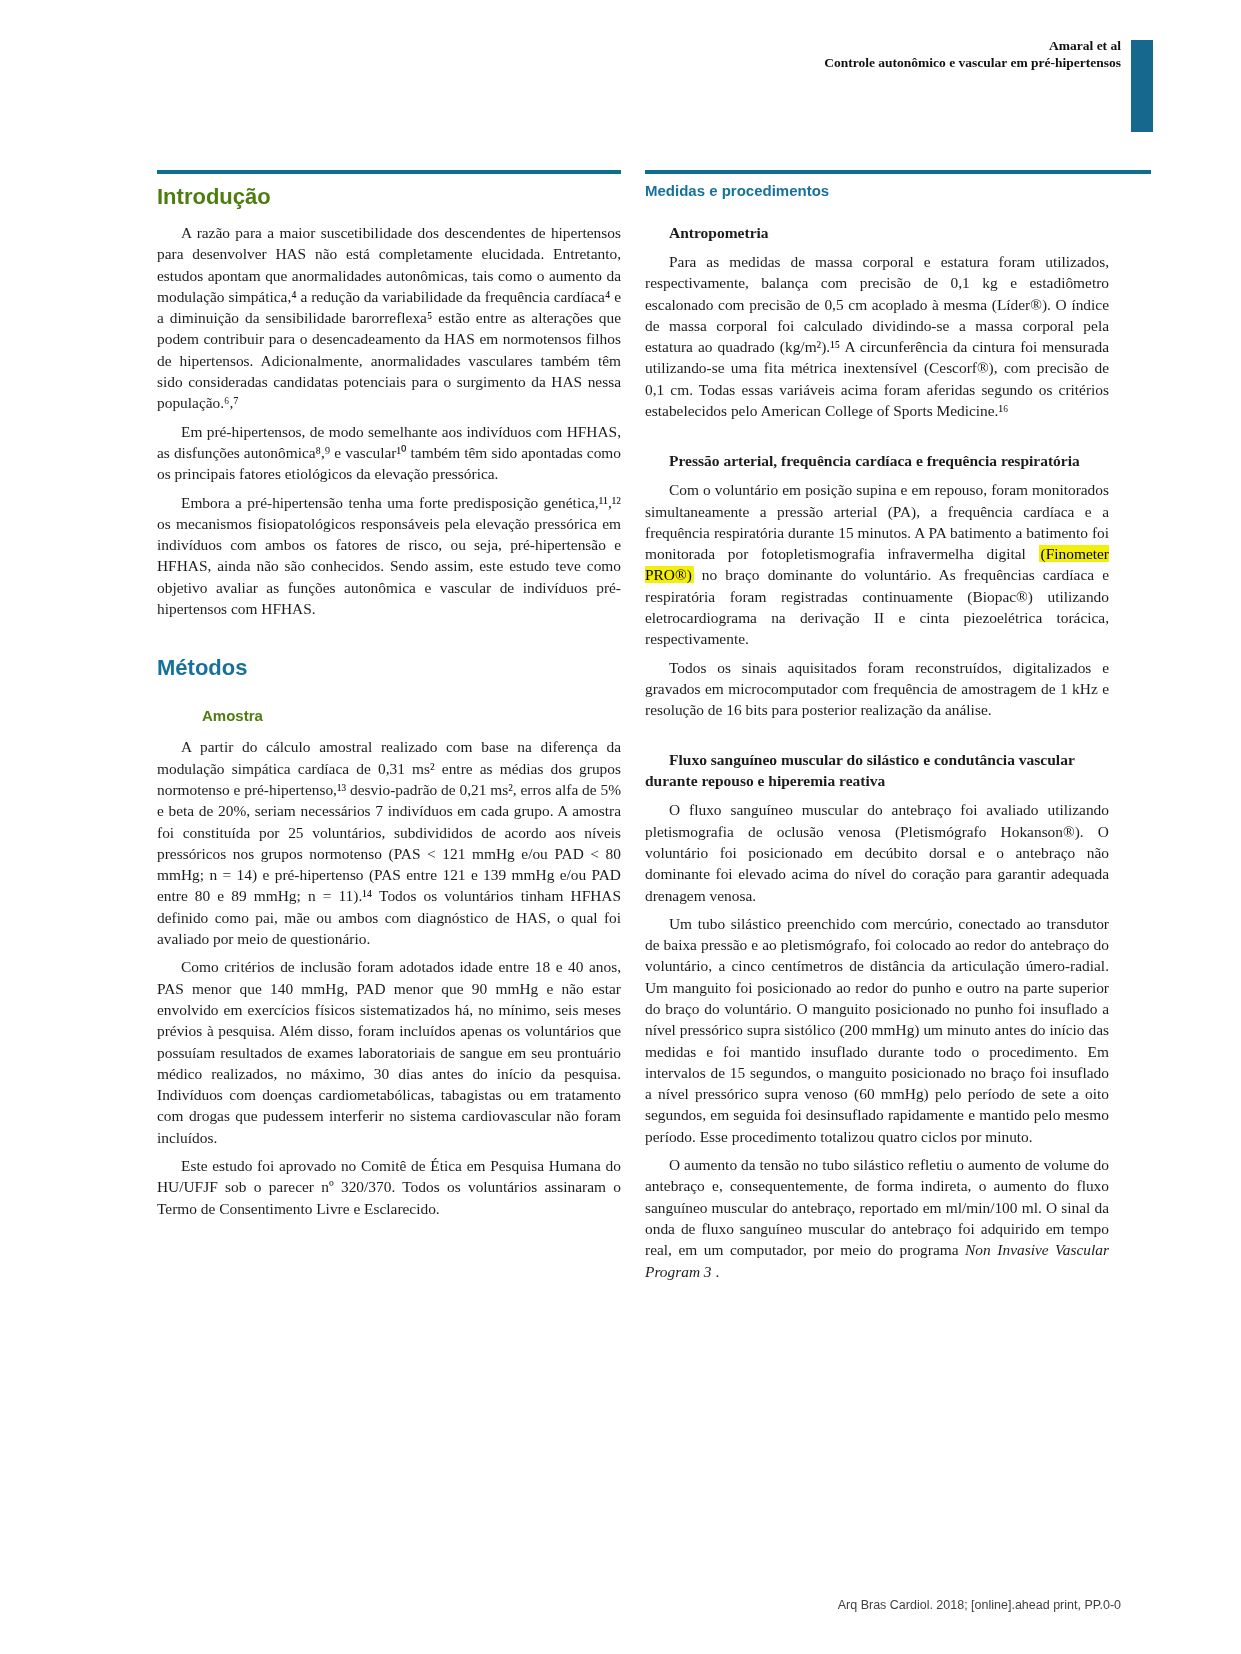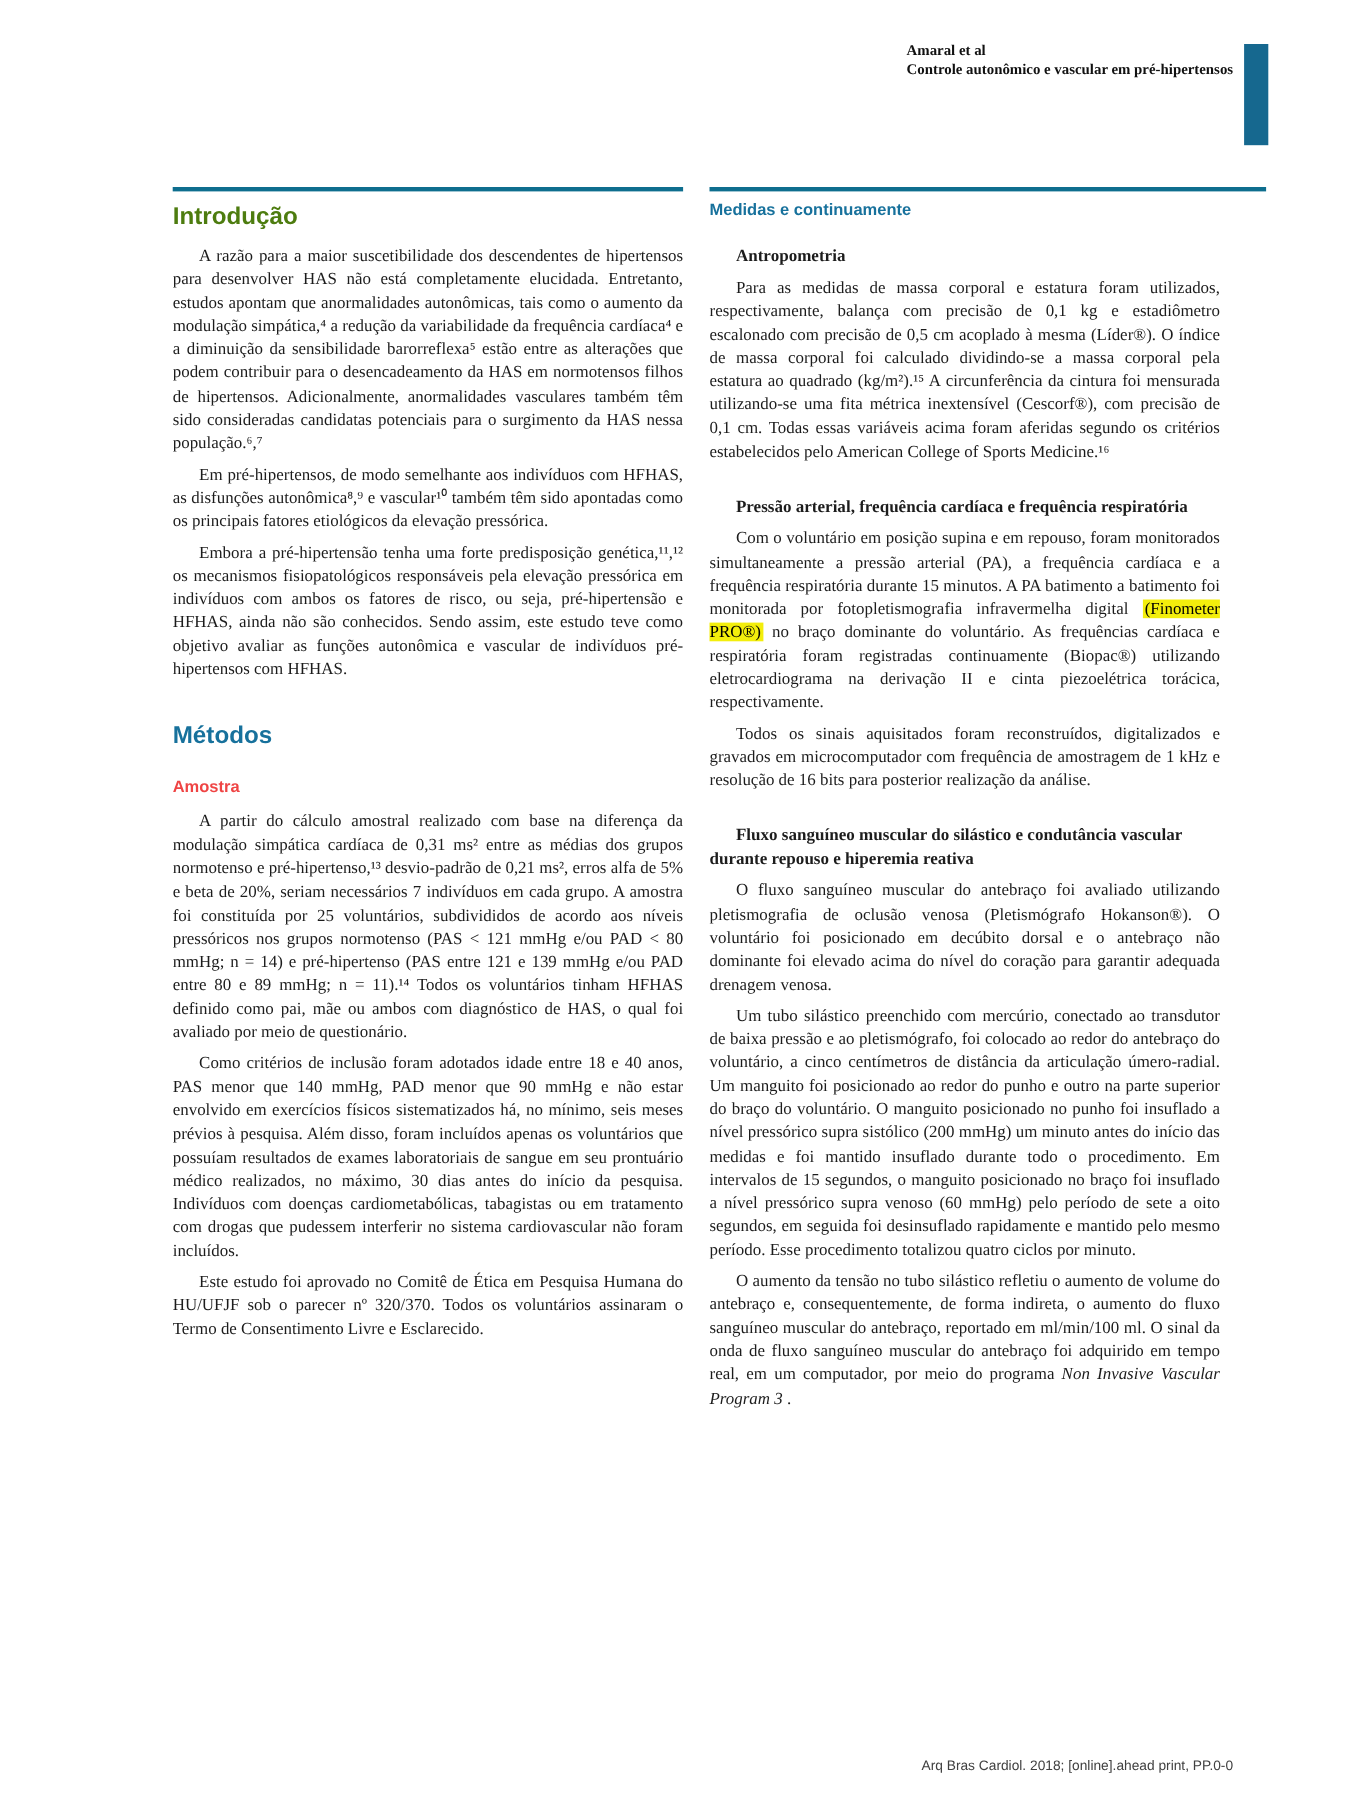--- a/index.html
+++ b/index.html
@@ -7,21 +7,21 @@
     width: 1241px; height: 1654px;
     font-family: "Liberation Serif", serif;
     color: #1c1c1c;
     -webkit-font-smoothing: antialiased;
   }
   .page { position: relative; width: 1241px; height: 1654px; overflow: hidden; background: #fff; }
 
   
   .header-meta {
     position: absolute; top: 37px; right: 120px;
-    text-align: left; font-weight: bold;
+    text-align: right; font-weight: bold;
     font-size: 13.5px; line-height: 17px;
     color: #111;
   }
   .accent-bar {
     position: absolute; left: 1131px; top: 40px;
     width: 22px; height: 92px;
   }
 
   
   .columns { position: absolute; top: 170px; left: 157px; display: flex; gap: 24px; }
@@ -77,30 +77,30 @@
 
     <div class="col left">
       <div class="col-rule" style="background: rgb(14, 110, 142);"></div>
 
       <h1 class="section-heading" style="color: #4d7c0f;">Introdução</h1>
       <p class="body-p">A razão para a maior suscetibilidade dos descendentes de hipertensos para desenvolver HAS não está completamente elucidada. Entretanto, estudos apontam que anormalidades autonômicas, tais como o aumento da modulação simpática,⁴ a redução da variabilidade da frequência cardíaca⁴ e a diminuição da sensibilidade barorreflexa⁵ estão entre as alterações que podem contribuir para o desencadeamento da HAS em normotensos filhos de hipertensos. Adicionalmente, anormalidades vasculares também têm sido consideradas candidatas potenciais para o surgimento da HAS nessa população.⁶,⁷</p>
       <p class="body-p">Em pré-hipertensos, de modo semelhante aos indivíduos com HFHAS, as disfunções autonômica⁸,⁹ e vascular¹⁰ também têm sido apontadas como os principais fatores etiológicos da elevação pressórica.</p>
       <p class="body-p">Embora a pré-hipertensão tenha uma forte predisposição genética,¹¹,¹² os mecanismos fisiopatológicos responsáveis pela elevação pressórica em indivíduos com ambos os fatores de risco, ou seja, pré-hipertensão e HFHAS, ainda não são conhecidos. Sendo assim, este estudo teve como objetivo avaliar as funções autonômica e vascular de indivíduos pré-hipertensos com HFHAS.</p>
 
       <h1 class="section-heading methods-heading" style="color: rgb(23, 113, 156);">Métodos</h1>
-      <h2 class="teal-subheading amostra" style="color: #ef4444;">Amostra</h2>
+      <h2 class="teal-subheading amostra" style="color: #4d7c0f; margin-left: 45px;">Amostra</h2>
       <p class="body-p">A partir do cálculo amostral realizado com base na diferença da modulação simpática cardíaca de 0,31 ms² entre as médias dos grupos normotenso e pré-hipertenso,¹³ desvio-padrão de 0,21 ms², erros alfa de 5% e beta de 20%, seriam necessários 7 indivíduos em cada grupo. A amostra foi constituída por 25 voluntários, subdivididos de acordo aos níveis pressóricos nos grupos normotenso (PAS &lt; 121 mmHg e/ou PAD &lt; 80 mmHg; n = 14) e pré-hipertenso (PAS entre 121 e 139 mmHg e/ou PAD entre 80 e 89 mmHg; n = 11).¹⁴ Todos os voluntários tinham HFHAS definido como pai, mãe ou ambos com diagnóstico de HAS, o qual foi avaliado por meio de questionário.</p>
       <p class="body-p">Como critérios de inclusão foram adotados idade entre 18 e 40 anos, PAS menor que 140 mmHg, PAD menor que 90 mmHg e não estar envolvido em exercícios físicos sistematizados há, no mínimo, seis meses prévios à pesquisa. Além disso, foram incluídos apenas os voluntários que possuíam resultados de exames laboratoriais de sangue em seu prontuário médico realizados, no máximo, 30 dias antes do início da pesquisa. Indivíduos com doenças cardiometabólicas, tabagistas ou em tratamento com drogas que pudessem interferir no sistema cardiovascular não foram incluídos.</p>
       <p class="body-p">Este estudo foi aprovado no Comitê de Ética em Pesquisa Humana do HU/UFJF sob o parecer nº 320/370. Todos os voluntários assinaram o Termo de Consentimento Livre e Esclarecido.</p>
     </div>
 
     <div class="col right">
       <div class="col-rule" style="background: rgb(14, 110, 142);"></div>
 
-      <h2 class="teal-subheading" style="color: rgb(23, 113, 156);">Medidas e continuamente</h2>
+      <h2 class="teal-subheading" style="color: rgb(23, 113, 156);">Medidas e procedimentos</h2>
 
       <h3 class="black-subheading first-sub">Antropometria</h3>
       <p class="body-p">Para as medidas de massa corporal e estatura foram utilizados, respectivamente, balança com precisão de 0,1 kg e estadiômetro escalonado com precisão de 0,5 cm acoplado à mesma (Líder®). O índice de massa corporal foi calculado dividindo-se a massa corporal pela estatura ao quadrado (kg/m²).¹⁵ A circunferência da cintura foi mensurada utilizando-se uma fita métrica inextensível (Cescorf®), com precisão de 0,1 cm. Todas essas variáveis acima foram aferidas segundo os critérios estabelecidos pelo American College of Sports Medicine.¹⁶</p>
 
       <h3 class="black-subheading">Pressão arterial, frequência cardíaca e frequência respiratória</h3>
       <p class="body-p"><span>Com o voluntário em posição supina e em repouso, foram monitorados simultaneamente a pressão arterial (PA), a frequência cardíaca e a frequência respiratória durante 15 minutos. A PA batimento a batimento foi monitorada por fotopletismografia infravermelha digital </span><mark class="hl" style="background: rgb(243, 238, 12);">(Finometer PRO®)</mark><span> no braço dominante do voluntário. As frequências cardíaca e respiratória foram registradas continuamente (Biopac®) utilizando eletrocardiograma na derivação II e cinta piezoelétrica torácica, respectivamente.</span></p>
       <p class="body-p">Todos os sinais aquisitados foram reconstruídos, digitalizados e gravados em microcomputador com frequência de amostragem de 1 kHz e resolução de 16 bits para posterior realização da análise.</p>
 
       <h3 class="black-subheading">Fluxo sanguíneo muscular do silástico e condutância vascular durante repouso e hiperemia reativa</h3>
       <p class="body-p">O fluxo sanguíneo muscular do antebraço foi avaliado utilizando pletismografia de oclusão venosa (Pletismógrafo Hokanson®). O voluntário foi posicionado em decúbito dorsal e o antebraço não dominante foi elevado acima do nível do coração para garantir adequada drenagem venosa.</p>

